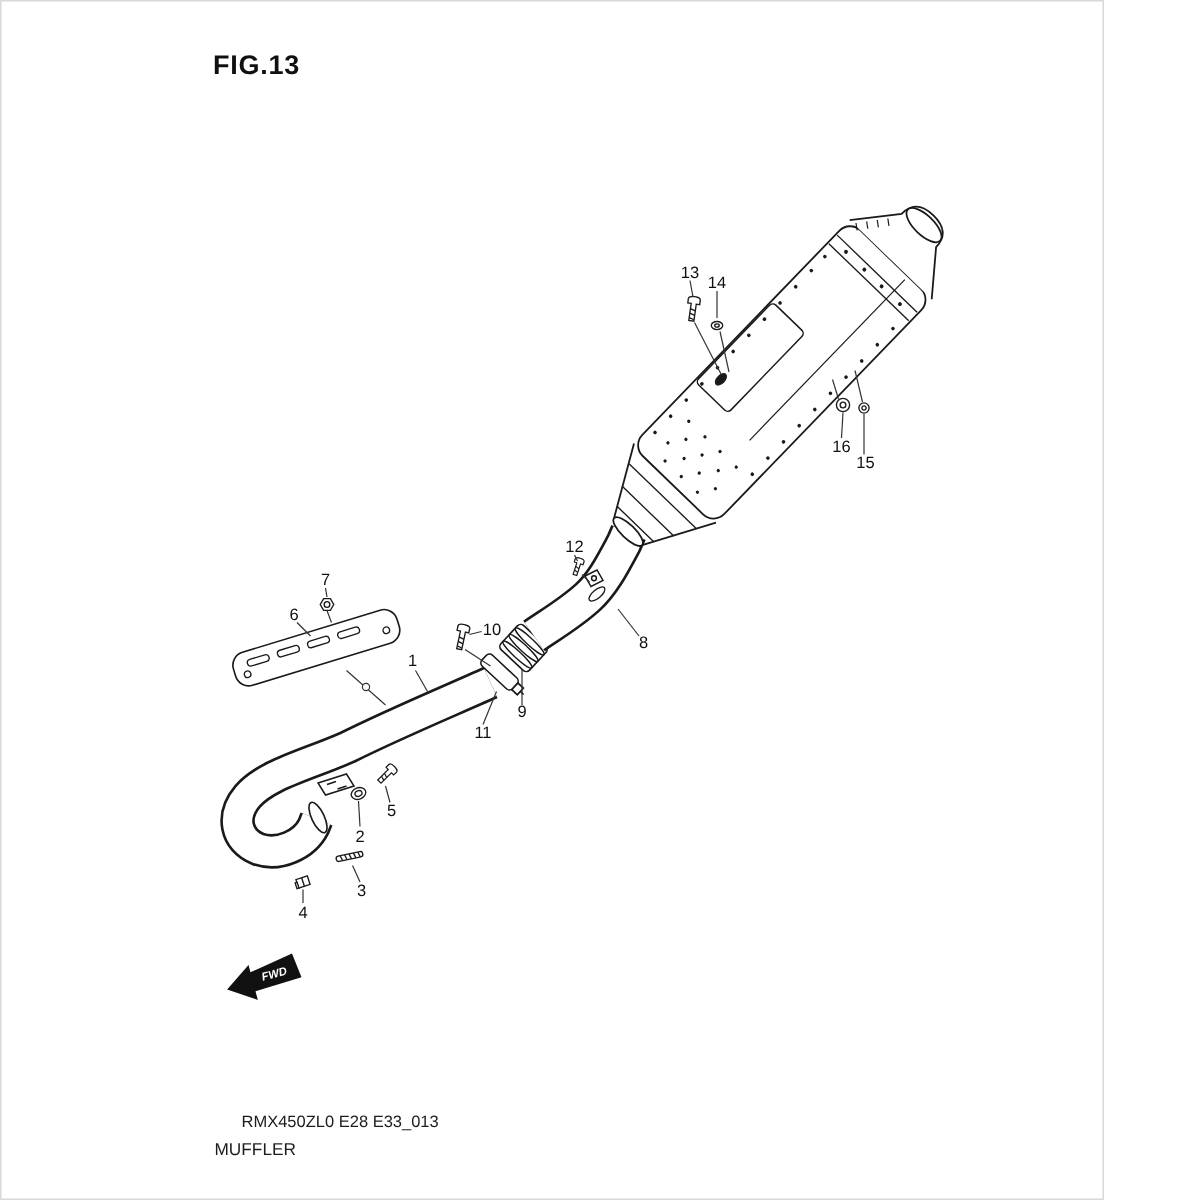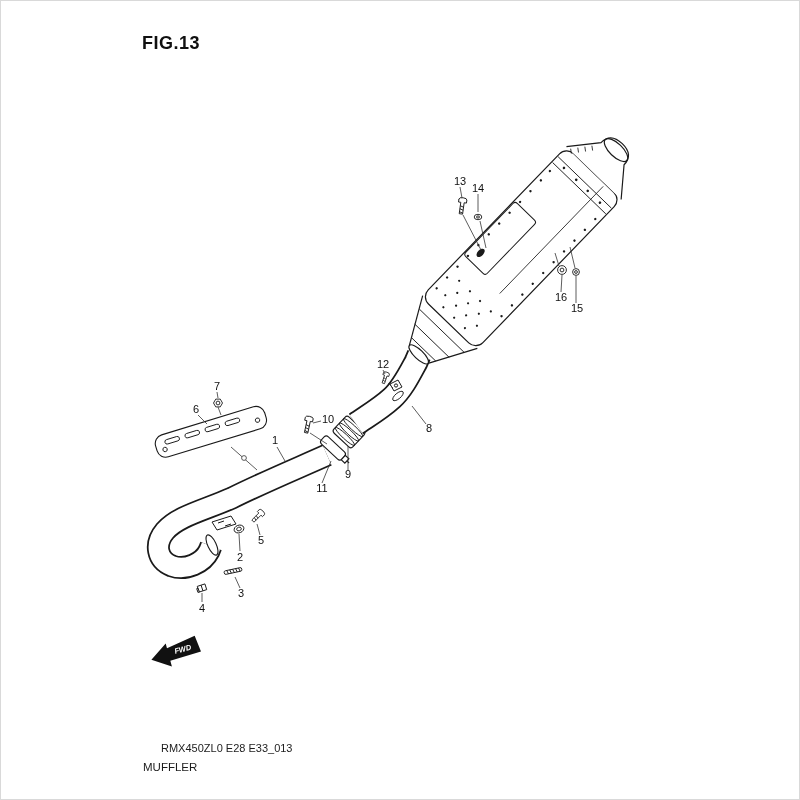--- a/index.html
+++ b/index.html
@@ -1,17 +1,17 @@
 <!DOCTYPE html>
 <html><head>
 <meta charset="utf-8">
 <style>
   html,body{margin:0;padding:0;background:#ffffff;}
   .page{
-    position:relative;width:800px;height:800px;background:#fff;
+    position:relative;width:736px;height:800px;background:#fff;
     font-family:"Liberation Sans", sans-serif;color:#111;
     box-shadow: inset 0 0 0 1px #d9d9d9;overflow:hidden;
   }
   .fig-title{
     position:absolute;left:142px;top:33px;font-size:18px;font-weight:700;
     letter-spacing:.5px;color:#101010;
   }
   .footer-code{position:absolute;left:161px;top:742px;font-size:11px;color:#1c1c1c;}
   .footer-name{position:absolute;left:143px;top:761px;font-size:11.5px;color:#1c1c1c;}
   svg.diagram{position:absolute;left:0;top:0;}

